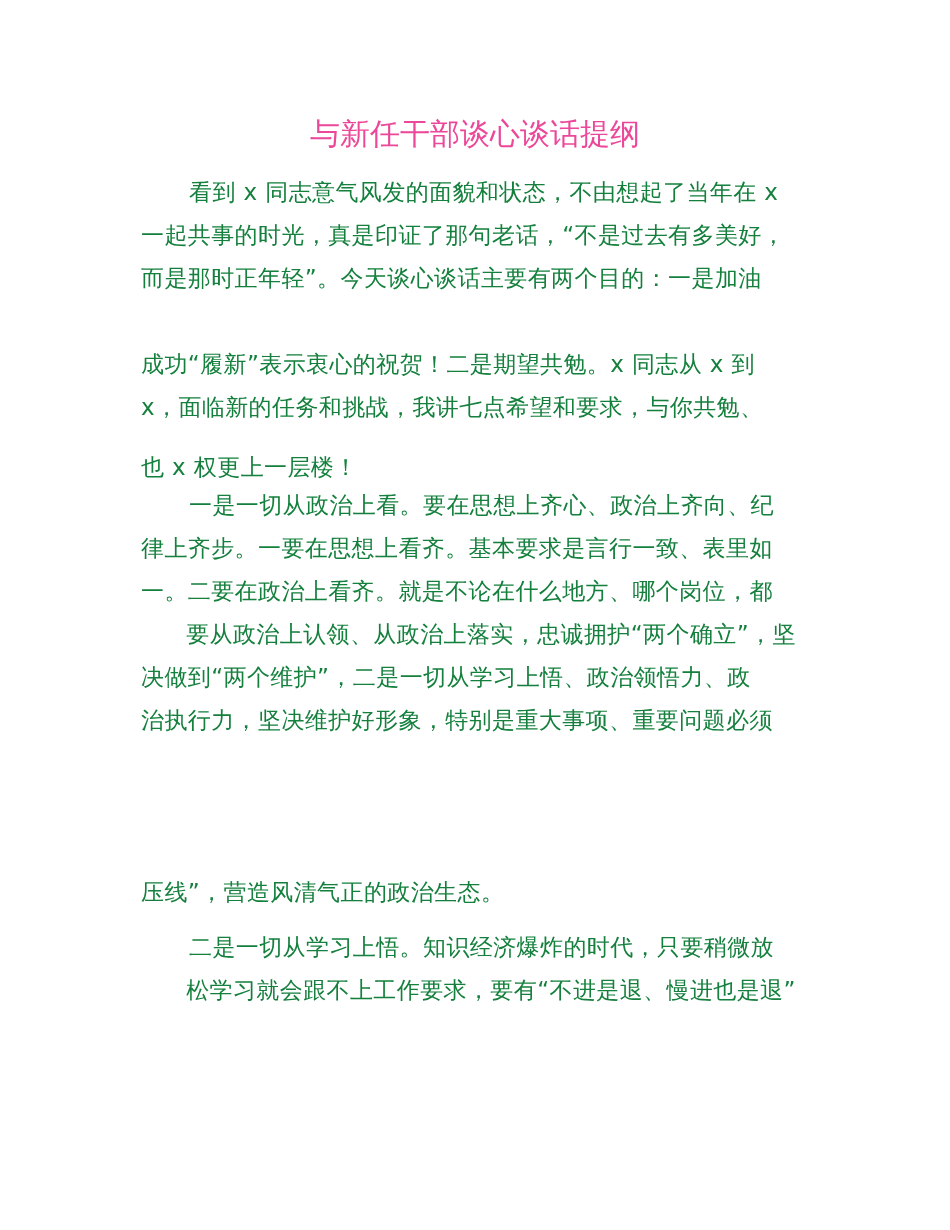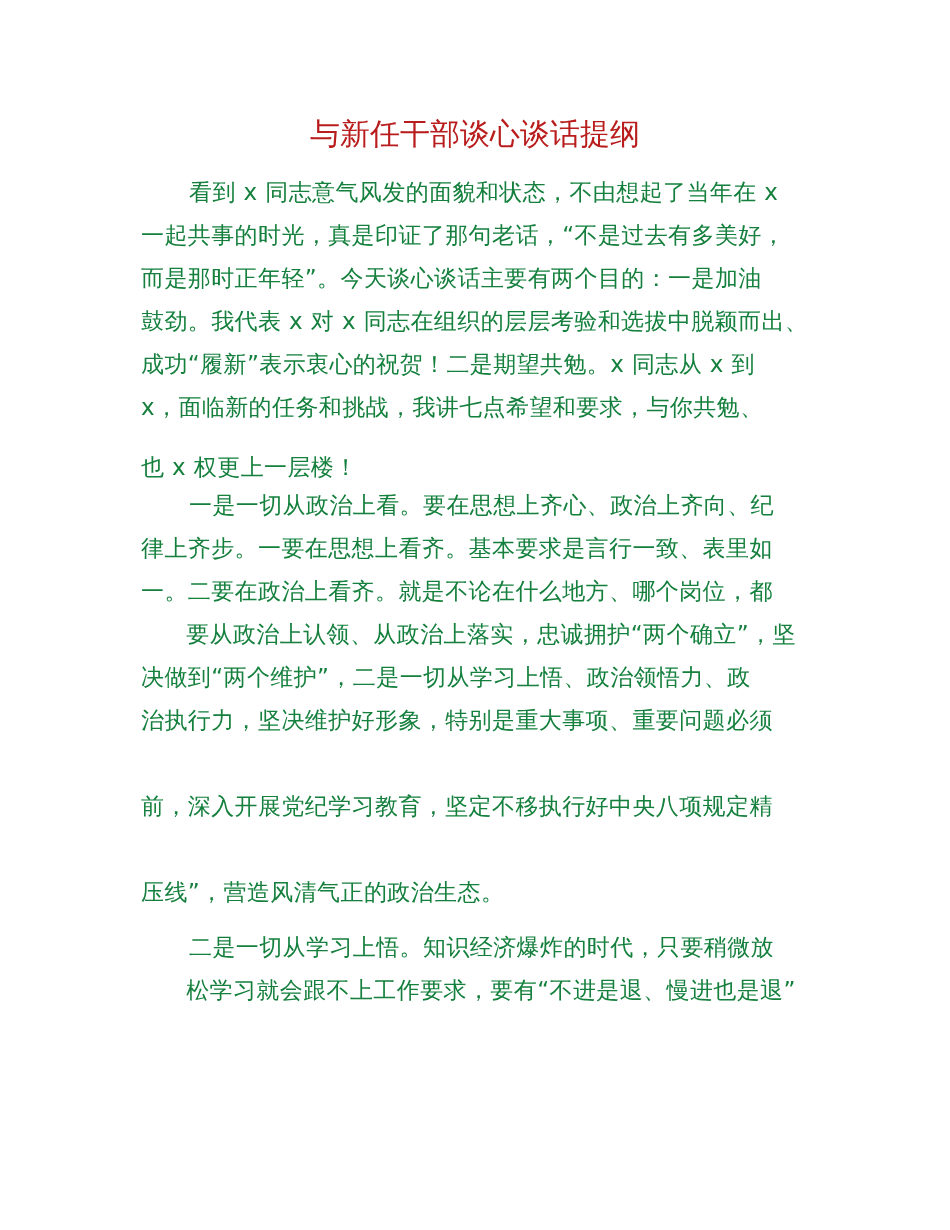--- a/index.html
+++ b/index.html
@@ -24,21 +24,21 @@
     }
     .title {
       position: absolute;
       left: 0;
       top: 114px;
       width: 950px;
       text-align: center;
       font-size: 30px;
       line-height: 40px;
       letter-spacing: 0px;
-      color: #b91c1c;
+      color: #ec4899;
       white-space: nowrap;
     }
     .line {
       position: absolute;
       left: 141px;
       width: 700px;
       font-size: 23px;
       line-height: 30px;
       white-space: nowrap;
       color: #15803d;
@@ -49,30 +49,28 @@
 </head>
 <body>
 
 <div class="page">
 
   <div class="title">与新任干部谈心谈话提纲</div>
 
   <div class="line indent" style="top:177px;">看到 x 同志意气风发的面貌和状态，不由想起了当年在 x</div>
   <div class="line" style="top:220px;">一起共事的时光，真是印证了那句老话，“不是过去有多美好，</div>
   <div class="line" style="top:263px;">而是那时正年轻”。今天谈心谈话主要有两个目的：一是加油</div>
-  <div class="line" style="top:306px;">鼓劲。我代表 x 对 x 同志在组织的层层考验和选拔中脱颖而出、</div>
   <div class="line" style="top:349px;">成功“履新”表示衷心的祝贺！二是期望共勉。x 同志从 x 到</div>
   <div class="line" style="top:392px;">x，面临新的任务和挑战，我讲七点希望和要求，与你共勉、</div>
   <div class="line" style="top:452px;">也 x 权更上一层楼！</div>
 
   <div class="line indent" style="top:490px;">一是一切从政治上看。要在思想上齐心、政治上齐向、纪</div>
   <div class="line" style="top:533px;">律上齐步。一要在思想上看齐。基本要求是言行一致、表里如</div>
   <div class="line" style="top:576px;">一。二要在政治上看齐。就是不论在什么地方、哪个岗位，都</div>
   <div class="line" style="top:619px;text-align:center;">要从政治上认领、从政治上落实，忠诚拥护“两个确立”，坚</div>
   <div class="line" style="top:662px;">决做到“两个维护”，二是一切从学习上悟、政治领悟力、政</div>
   <div class="line" style="top:705px;">治执行力，坚决维护好形象，特别是重大事项、重要问题必须</div>
-  <div class="line" style="top:791px;">前，深入开展党纪学习教育，坚定不移执行好中央八项规定精</div>
   <div class="line" style="top:877px;">压线”，营造风清气正的政治生态。</div>
 
   <div class="line indent" style="top:932px;">二是一切从学习上悟。知识经济爆炸的时代，只要稍微放</div>
   <div class="line" style="top:975px;text-align:center;">松学习就会跟不上工作要求，要有“不进是退、慢进也是退”</div>
 
 </div>
 
 </body></html>

